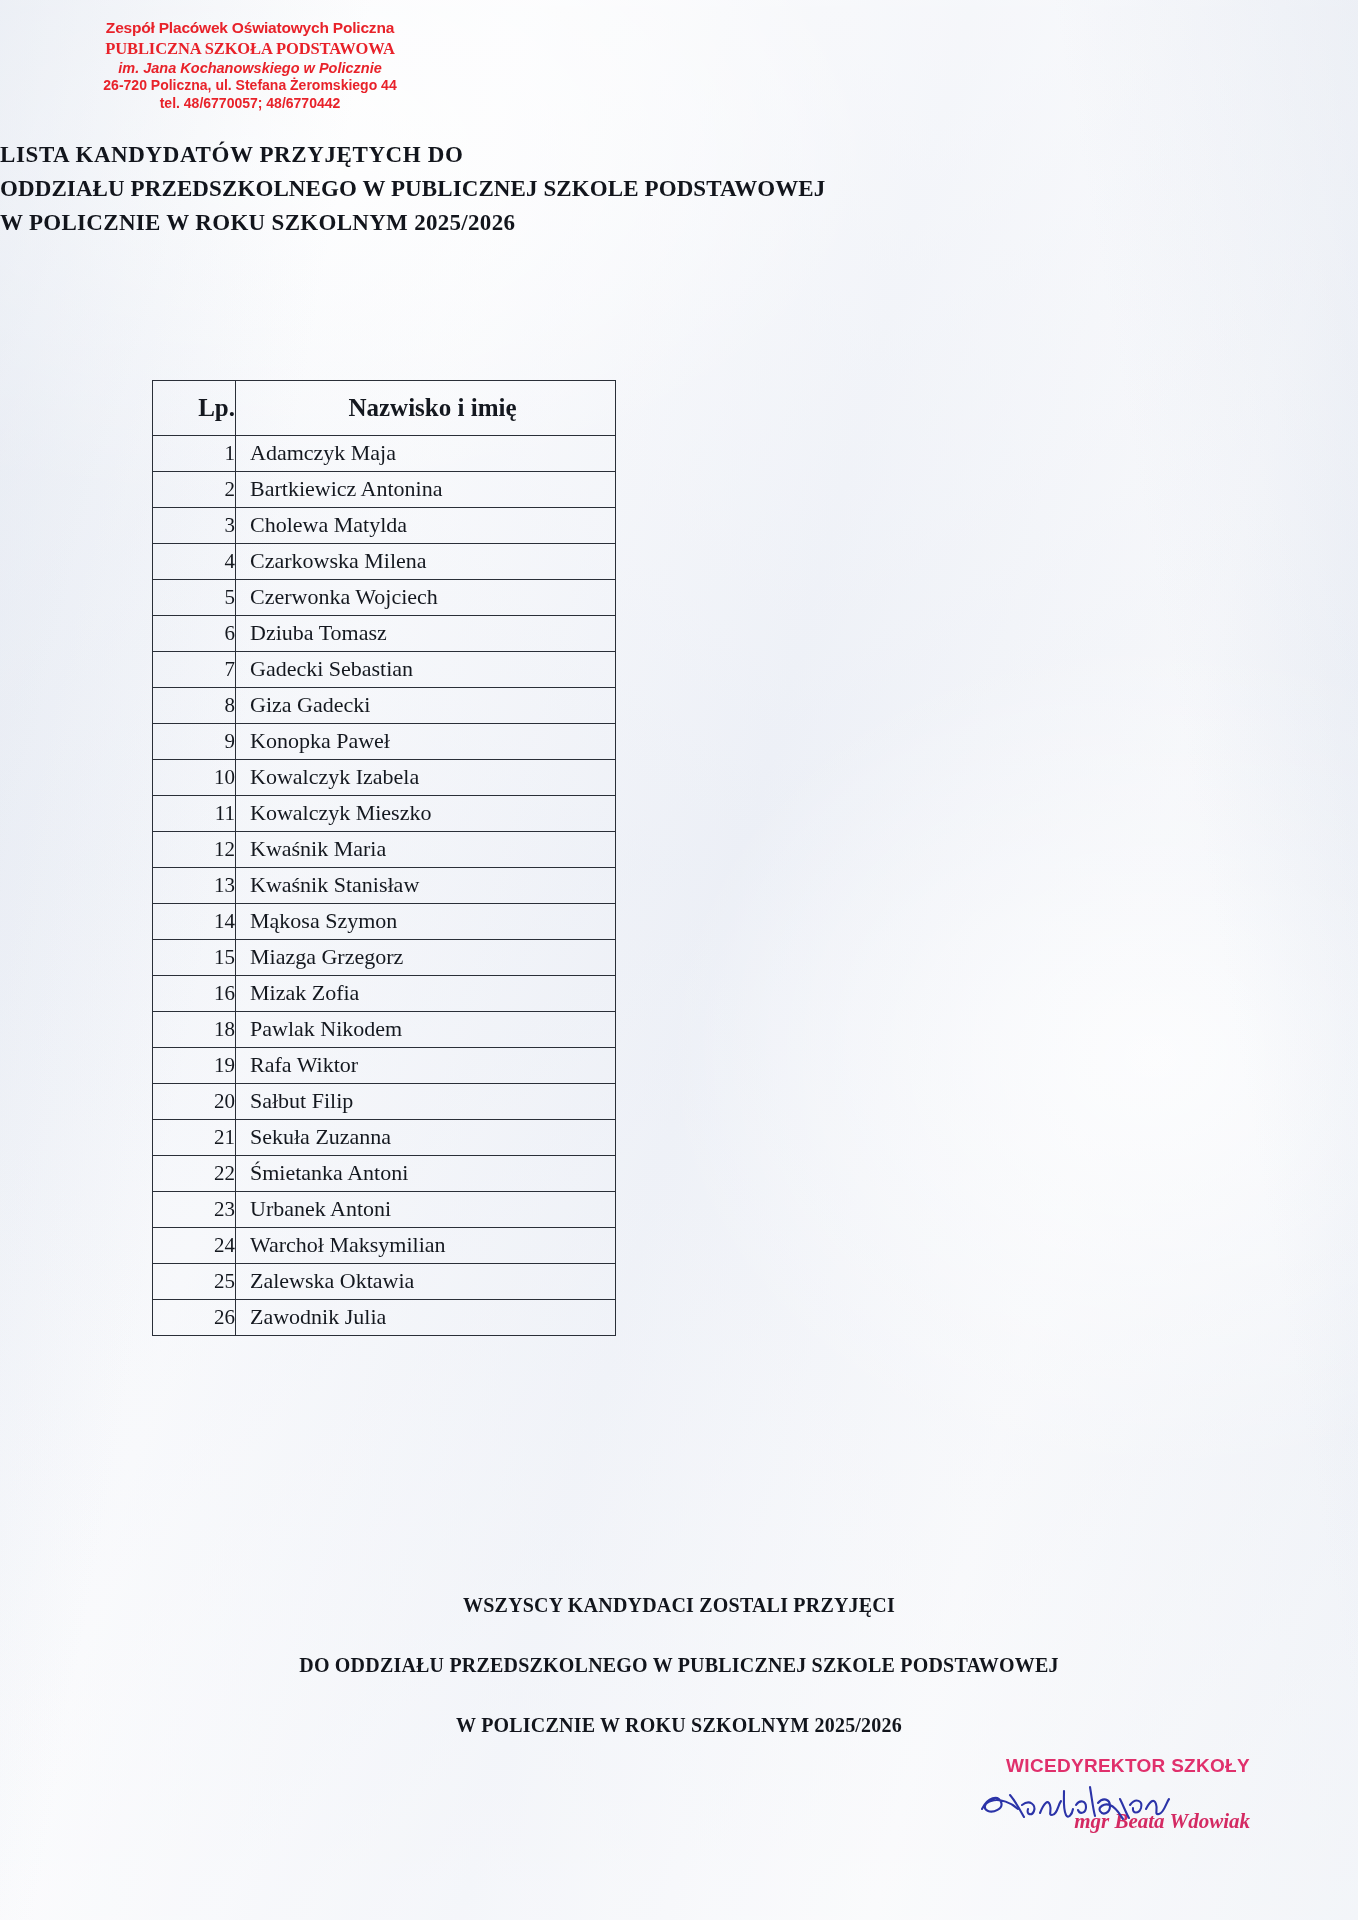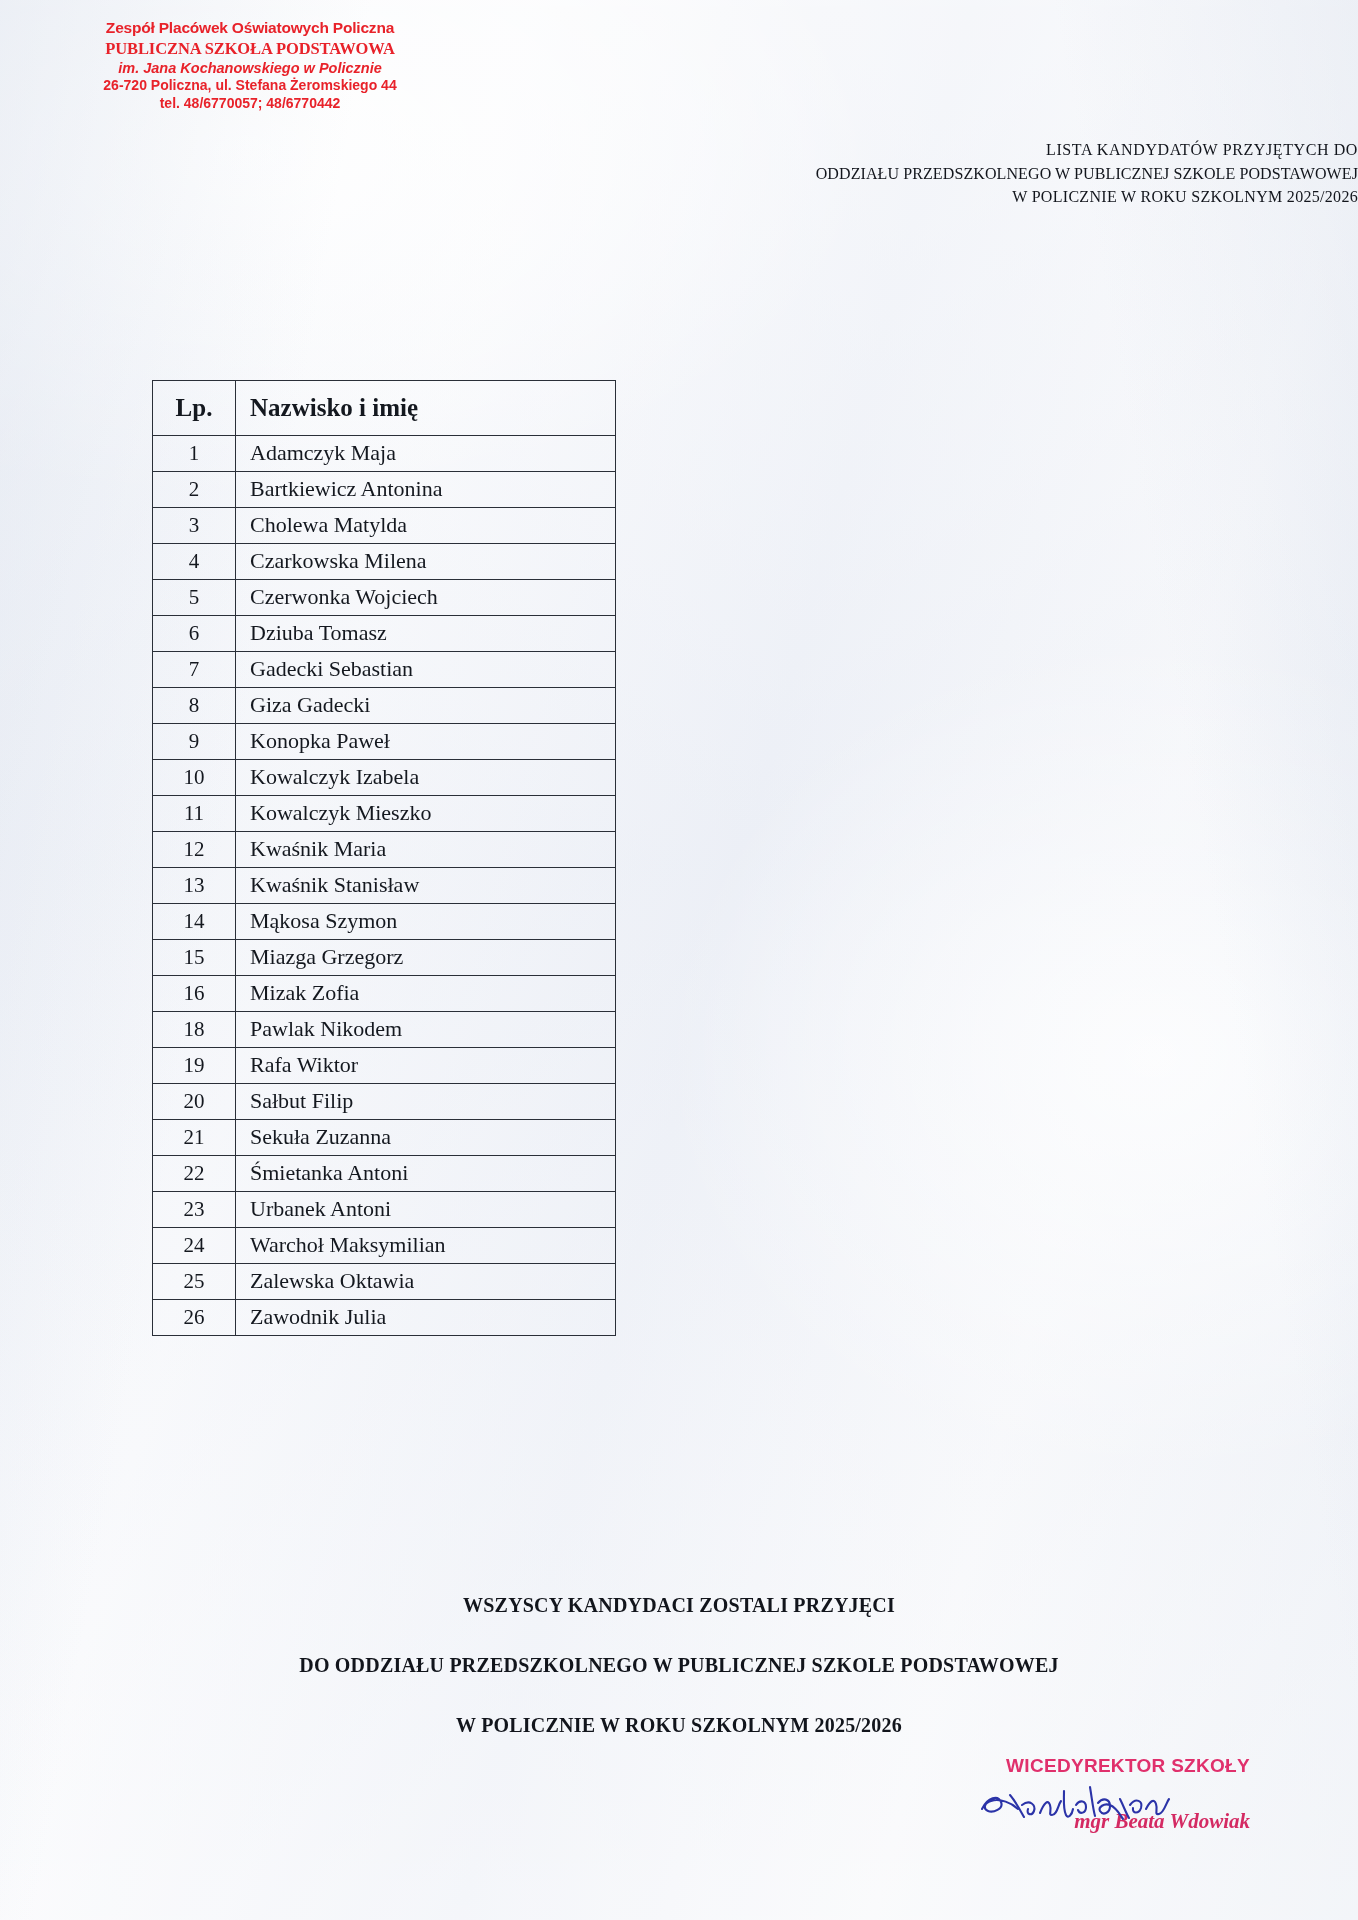--- a/index.html
+++ b/index.html
@@ -73,23 +73,23 @@
     font-weight: bold;
     font-size: 14px;
   }
 
   
   .doc-title {
     position: absolute;
     left: 0;
     right: 0;
     top: 138px;
-    text-align: right;
-    font-weight: normal;
-    font-size: 16px;
+    text-align: left;
+    font-weight: bold;
+    font-size: 23px;
     line-height: 1.48;
     color: #12151c;
     letter-spacing: 0.2px;
   }
   .doc-title .t1 { letter-spacing: 0.6px; }
   .doc-title .t2 { letter-spacing: 0.1px; }
   .doc-title .t3 { letter-spacing: 0.3px; }
 
   
   .table-wrap {
@@ -107,34 +107,35 @@
   table.list td {
     border: 1.4px solid #2a2f38;
     color: #14181f;
     font-size: 22px;
     line-height: 1.0;
     padding: 6px 0 7px 0;
   }
   table.list th.col-lp,
   table.list td.col-lp {
     width: 82px;
-    text-align: center;
+    text-align: right;
   }
   table.list th.col-name,
   table.list td.col-name {
     padding-left: 14px;
     text-align: left;
   }
   table.list thead th {
     font-weight: bold;
     font-size: 25px;
     padding: 14px 0 15px 0;
   }
   table.list thead th.col-name {
     padding-left: 14px;
+    text-align: center;
   }
   table.list tbody td {
     font-weight: normal;
   }
   table.list tbody td.col-lp {
     font-size: 21px;
   }
 
   
   .footer-note {

